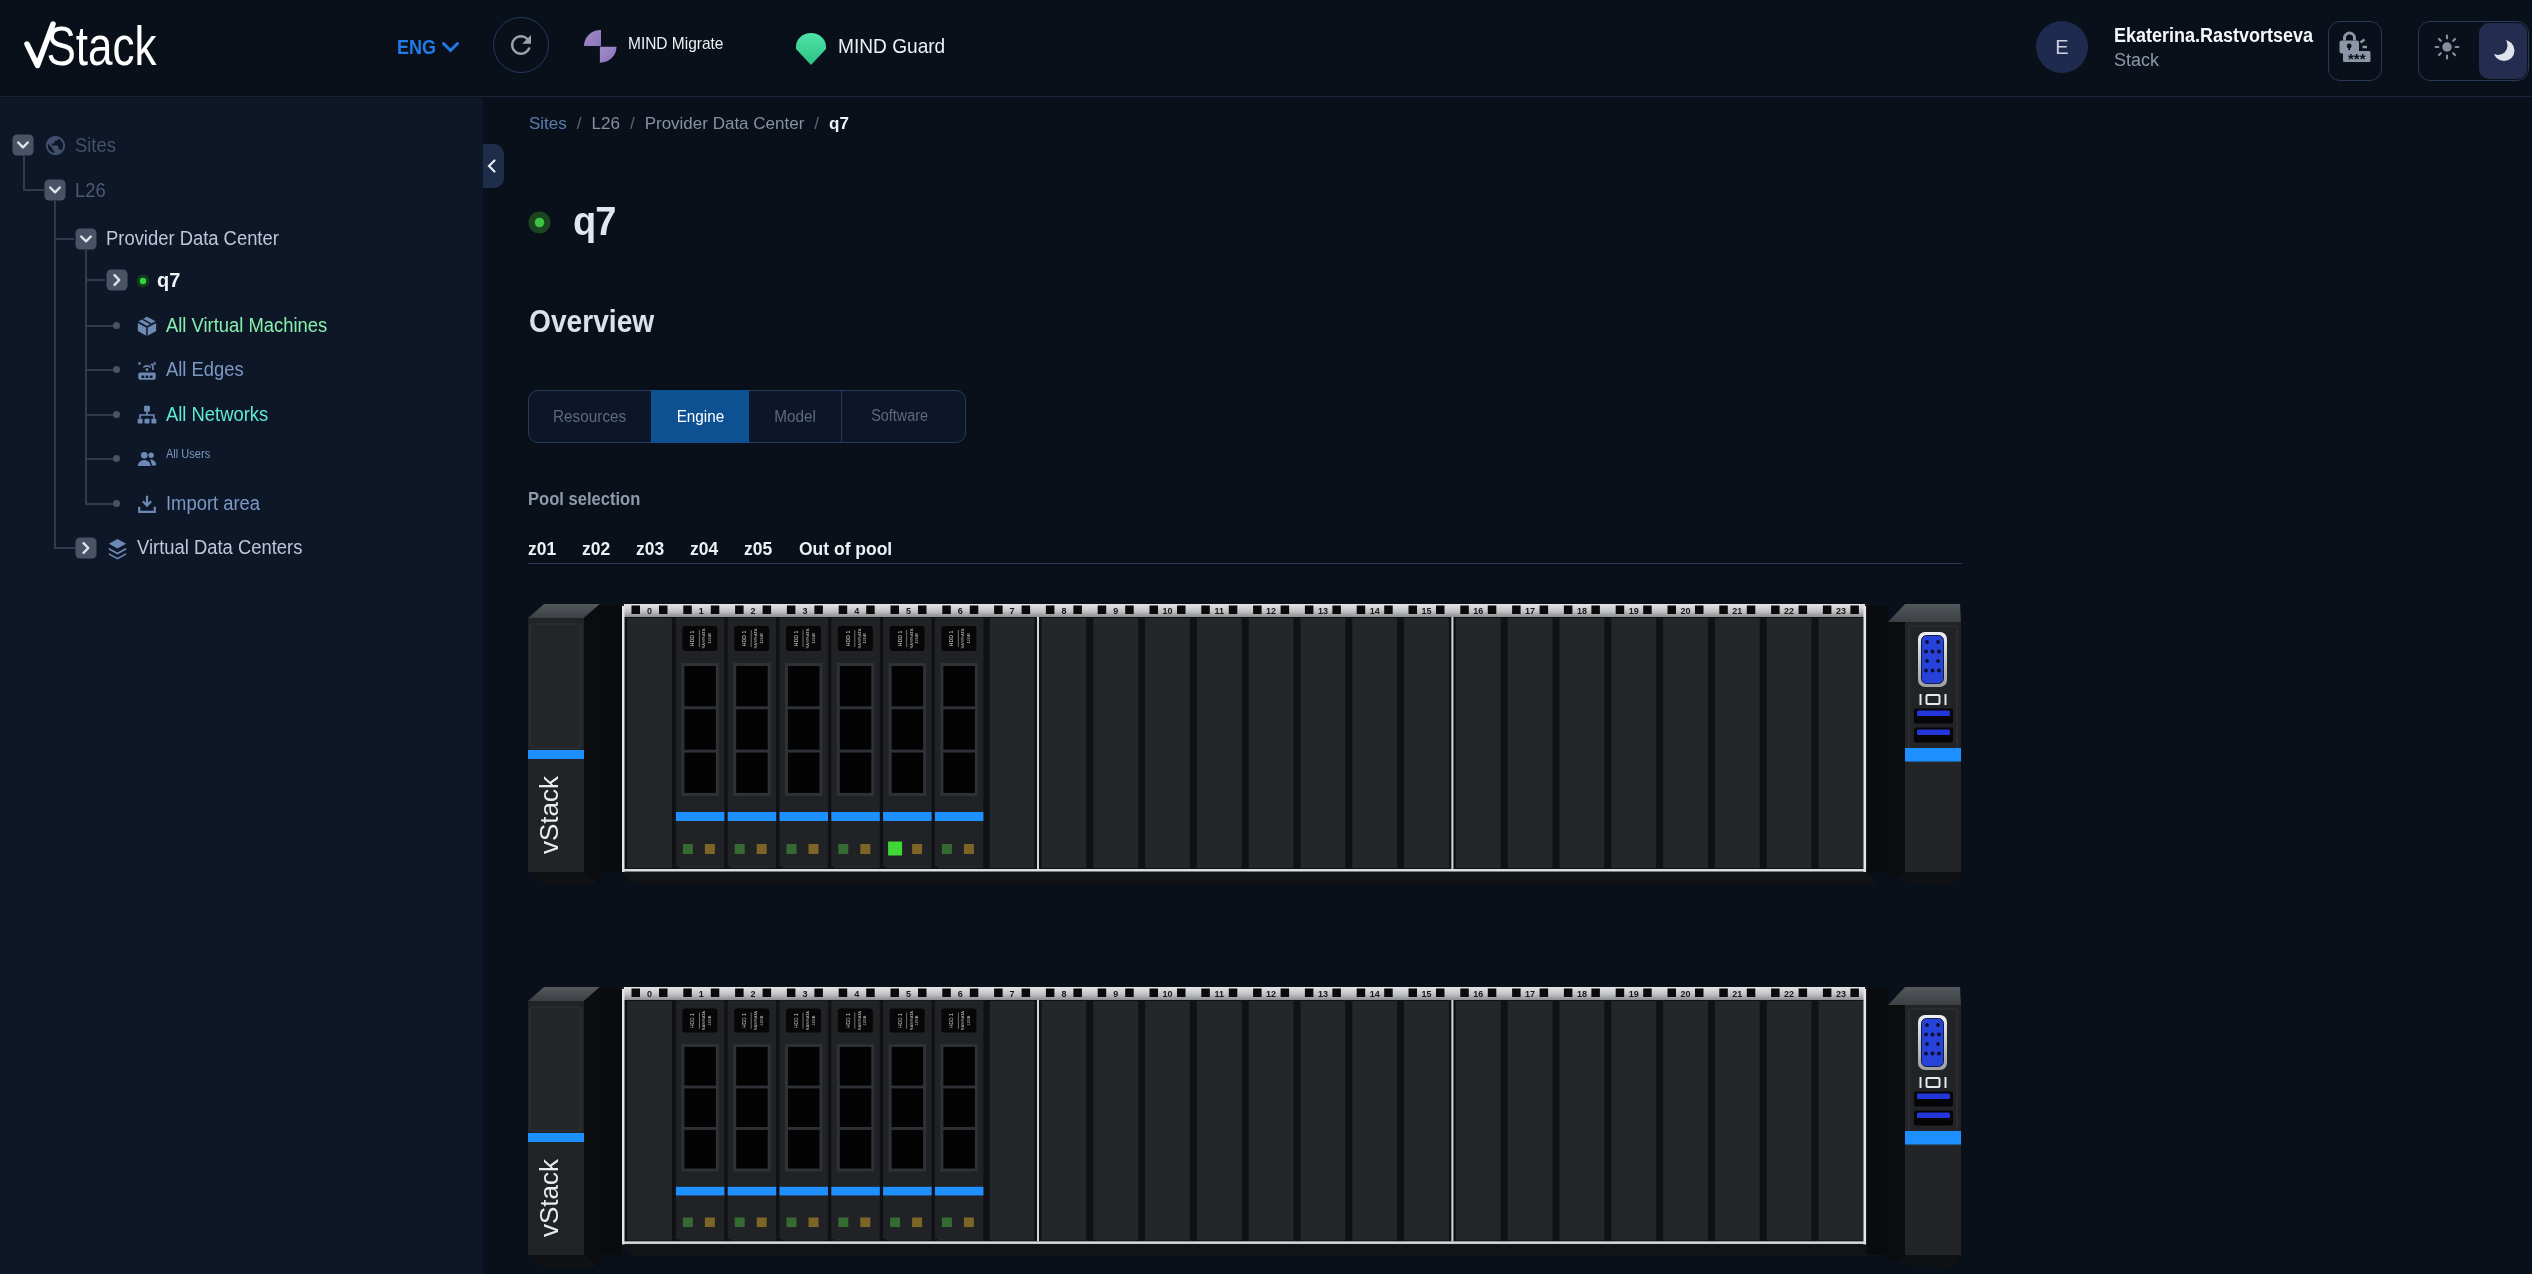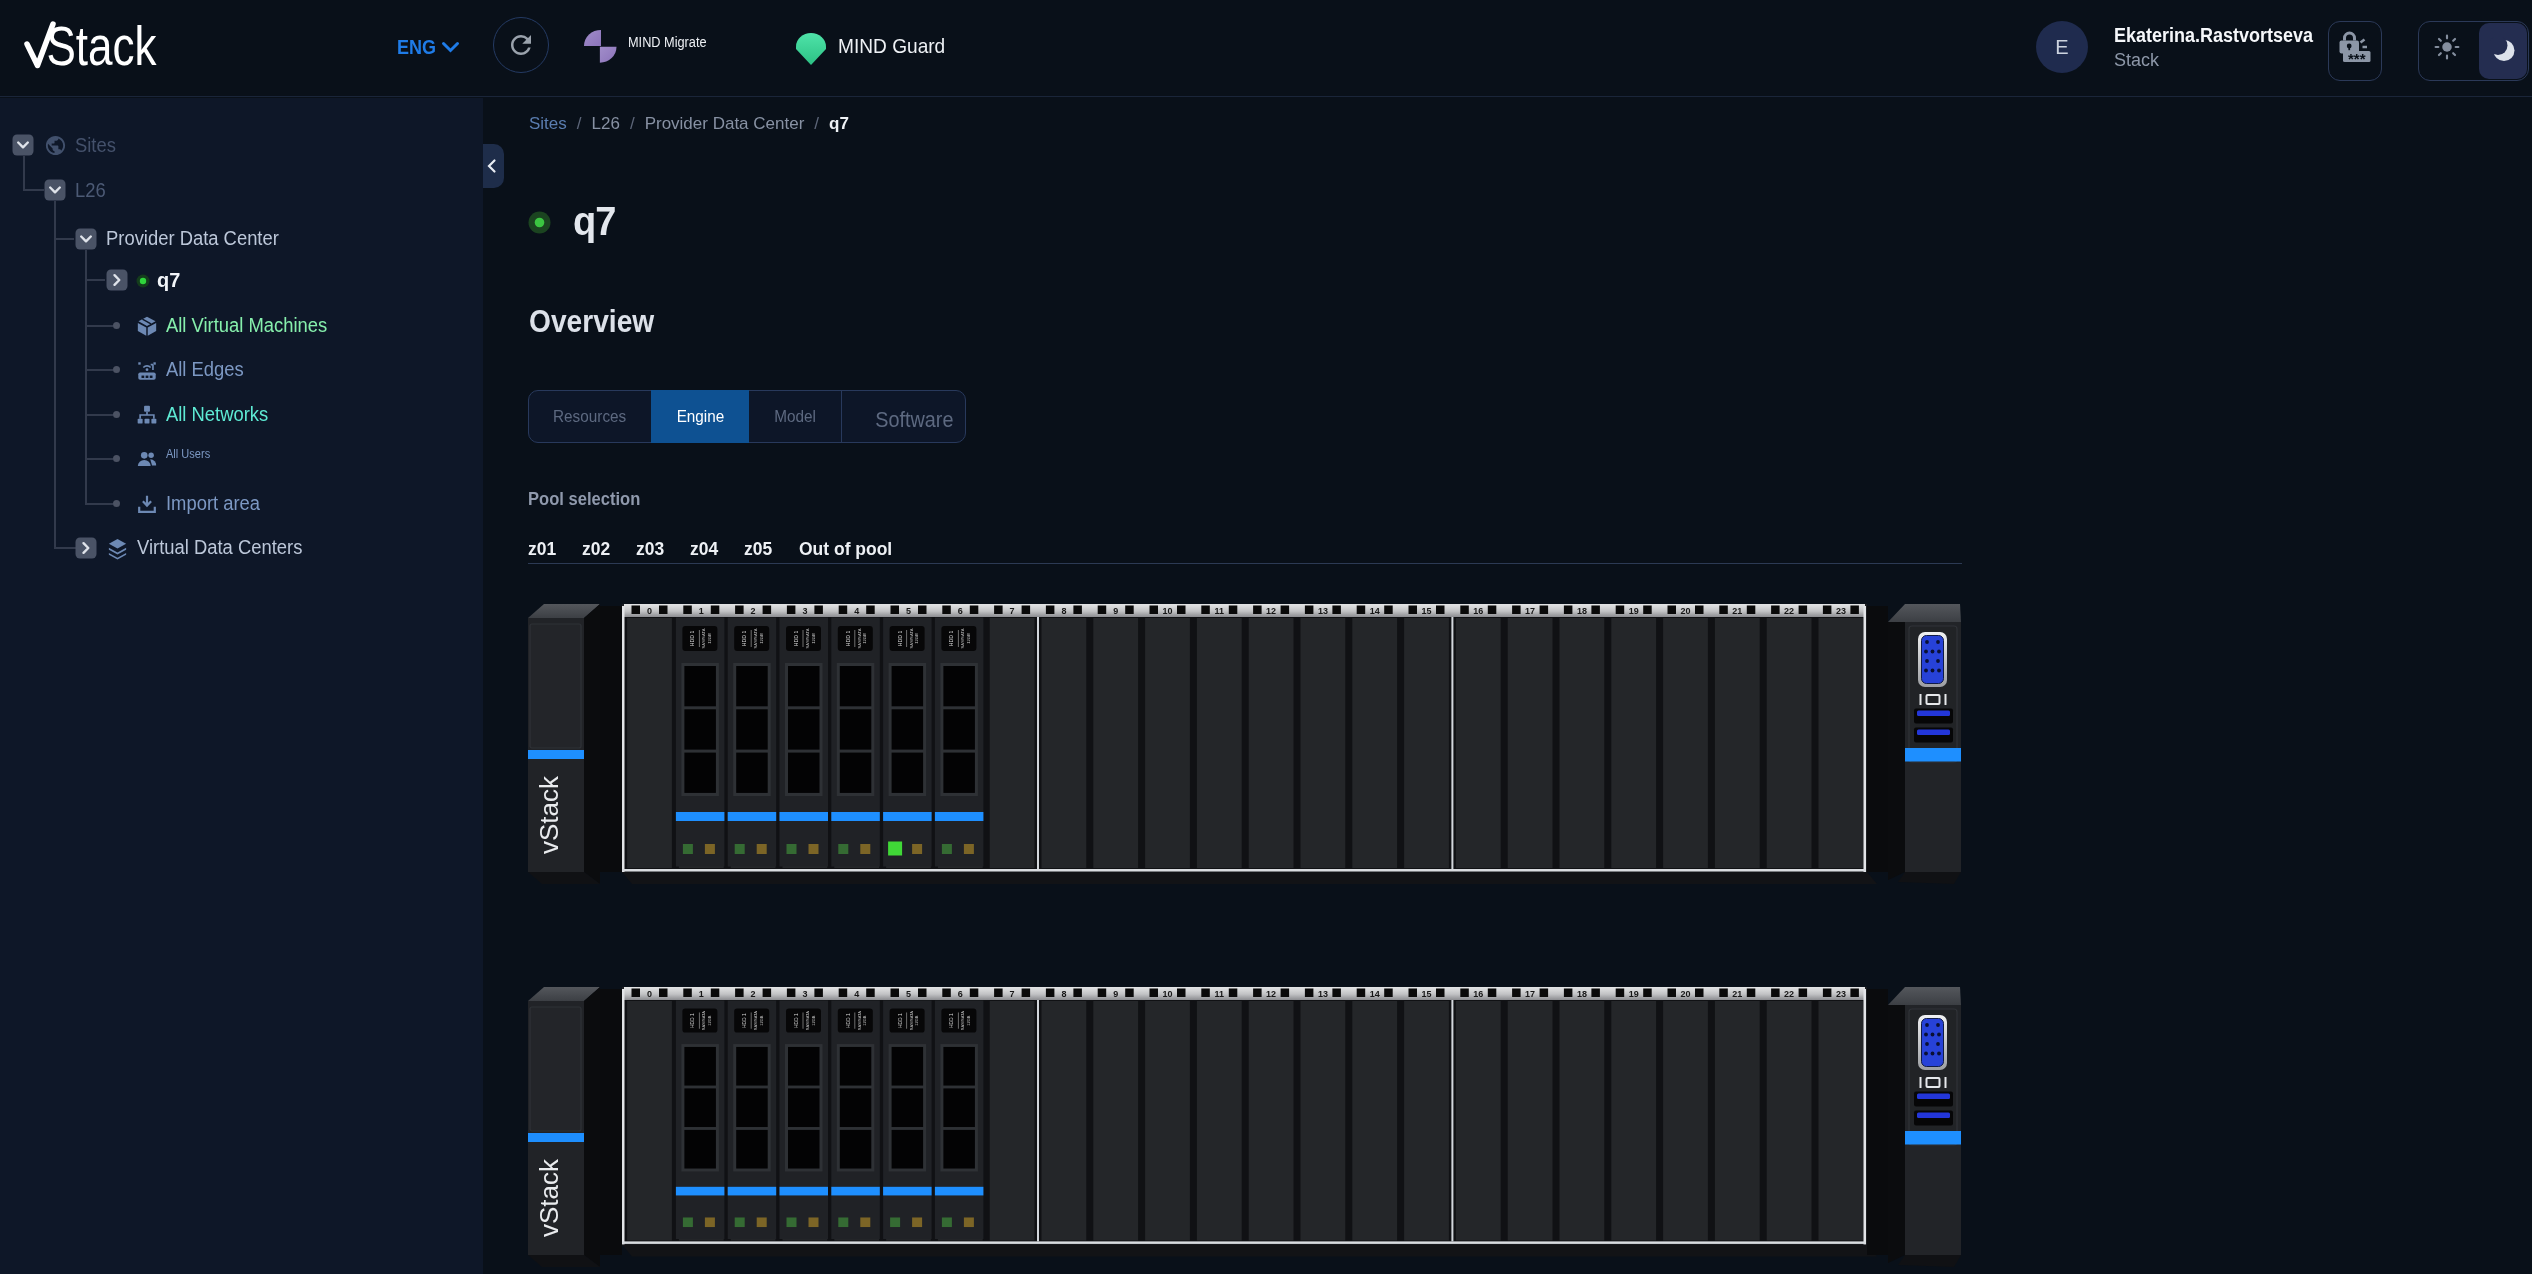--- a/index.html
+++ b/index.html
@@ -15,21 +15,21 @@
     <path d="M2.5 2.5 L9.5 9.5 L16.5 2.5" stroke="#1f7ce8" stroke-width="3" fill="none" stroke-linecap="round"></path>
   </svg>
 <div class="abs" style="left:493px;top:17px;width:56px;height:56px;border-radius:50%;border:1.5px solid #243a63"></div>
 <svg class="abs" style="left:506px;top:30px" width="30" height="30" viewBox="0 0 24 24">
     <path d="M17.65 6.35A7.95 7.95 0 0 0 12 4c-4.42 0-7.99 3.58-8 8s3.57 8 7.99 8c3.73 0 6.84-2.55 7.73-6h-2.08c-.82 2.33-3.04 4-5.65 4-3.31 0-6-2.69-6-6s2.69-6 6-6c1.66 0 3.14.69 4.22 1.78L13 11h7V4l-2.35 2.35z" fill="#9aa2ac"></path>
   </svg>
 <svg class="abs" style="left:582.5px;top:26px" width="34" height="37" viewBox="0 0 34 37">
     <path d="M18 19.9 L1 19.9 A 17 16 0 0 1 18 3.9 Z" fill="url(#purg)"></path>
     <path d="M16.9 20.8 L33.5 20.8 A 16.6 15.9 0 0 1 16.9 36.7 Z" fill="url(#purg)"></path>
   </svg>
-<div class="abs" style="left:628px;top:34px;font-size:14px;color:#eef1f5"><span class="sx" style="transform:scaleX(0.91)">MIND Migrate</span></div>
+<div class="abs" style="left:628px;top:34px;font-size:17px;color:#eef1f5"><span class="sx" style="transform:scaleX(0.91)">MIND Migrate</span></div>
 <svg class="abs" style="left:795px;top:33px" width="32" height="33" viewBox="0 0 32 33">
     <path d="M1 13.5 A15 13.5 0 0 1 31 13.5 L31 16 L16 32 L1 16 Z" fill="url(#grng)"></path>
   </svg>
 <div class="abs" style="left:838px;top:34px;font-size:21px;color:#eef1f5"><span class="sx" style="transform:scaleX(0.91)">MIND Guard</span></div>
 <div class="abs" style="left:2036px;top:21px;width:52px;height:52px;border-radius:50%;background:#1f2b4e;color:#ccd3df;font-size:20px;text-align:center;line-height:52px">E</div>
 <div class="abs" style="left:2114px;top:24px;font-size:20px;font-weight:bold;color:#f5f7fa"><span class="sx" style="transform:scaleX(0.9)">Ekaterina.Rastvortseva</span></div>
 <div class="abs" style="left:2114px;top:50px;font-size:18px;color:#8d97a8">Stack</div>
 <div class="abs" style="left:2328px;top:21px;width:54px;height:60px;border-radius:12px;border:1px solid #2b3958"></div>
 <svg class="abs" style="left:2339px;top:31px" width="32" height="31" viewBox="0 0 32 31">
     <path d="M5.5 9.5 V7 A5 5 0 0 1 15.5 7 V9.5" stroke="#8c96a6" stroke-width="3" fill="none"></path>
@@ -160,21 +160,21 @@
     <circle cx="11.5" cy="11.5" r="4.8" fill="#3bc441"></circle>
   </svg>
 <div class="abs" style="left:573px;top:199px;font-size:40px;font-weight:bold;color:#e3e7ed;letter-spacing:-1px"><span class="sx" style="transform:scaleX(0.95)">q7</span></div>
 <div class="abs" style="left:529px;top:303px;font-size:32px;font-weight:bold;color:#dce1e9"><span class="sx" style="transform:scaleX(0.88)">Overview</span></div>
 <div class="abs" style="left:528px;top:390px;width:438px;height:53px;border:1px solid #28395c;border-radius:10px;background:#0d1628"></div>
 <div class="abs" style="left:651px;top:390px;width:98px;height:53px;background:#0e5192"></div>
 <div class="abs" style="left:841px;top:391px;width:1px;height:51px;background:#28395c"></div>
 <div class="abs" style="left:528px;top:407px;width:124px;text-align:center;font-size:17px;color:#5d6980"><span class="sx" style="transform:scaleX(0.9);transform-origin:50% 50%">Resources</span></div>
 <div class="abs" style="left:651px;top:407px;width:98px;text-align:center;font-size:17px;font-weight:normal;color:#ffffff"><span class="sx" style="transform:scaleX(0.9);transform-origin:50% 50%">Engine</span></div>
 <div class="abs" style="left:749px;top:407px;width:92px;text-align:center;font-size:17px;color:#5d6980"><span class="sx" style="transform:scaleX(0.9);transform-origin:50% 50%">Model</span></div>
-<div class="abs" style="left:841px;top:407px;width:117px;text-align:right;font-size:22px;color:#5d6980"><span class="sx" style="transform:scaleX(0.9);transform-origin:50% 50%">Software</span></div>
+<div class="abs" style="left:841px;top:407px;width:117px;text-align:center;font-size:16px;color:#5d6980"><span class="sx" style="transform:scaleX(0.9);transform-origin:50% 50%">Software</span></div>
 <div class="abs" style="left:528px;top:489px;font-size:18px;font-weight:bold;color:#8f99ac"><span class="sx" style="transform:scaleX(0.92)">Pool selection</span></div>
 <div class="abs" style="left:528px;top:538px;font-size:19px;font-weight:bold;color:#eef1f5"><span class="sx" style="transform:scaleX(0.92)">z01</span></div>
 <div class="abs" style="left:582px;top:538px;font-size:19px;font-weight:bold;color:#eef1f5"><span class="sx" style="transform:scaleX(0.92)">z02</span></div>
 <div class="abs" style="left:636px;top:538px;font-size:19px;font-weight:bold;color:#eef1f5"><span class="sx" style="transform:scaleX(0.92)">z03</span></div>
 <div class="abs" style="left:690px;top:538px;font-size:19px;font-weight:bold;color:#eef1f5"><span class="sx" style="transform:scaleX(0.92)">z04</span></div>
 <div class="abs" style="left:744px;top:538px;font-size:19px;font-weight:bold;color:#eef1f5"><span class="sx" style="transform:scaleX(0.92)">z05</span></div>
 <div class="abs" style="left:799px;top:538px;font-size:19px;font-weight:bold;color:#eef1f5"><span class="sx" style="transform:scaleX(0.92)">Out of pool</span></div>
 <div class="abs" style="left:528px;top:563px;width:1434px;height:1px;background:#2c3a54"></div>
 <svg class="abs" style="left:528px;top:598px" width="1435" height="292" viewBox="0 0 1435 292">
     <defs>

